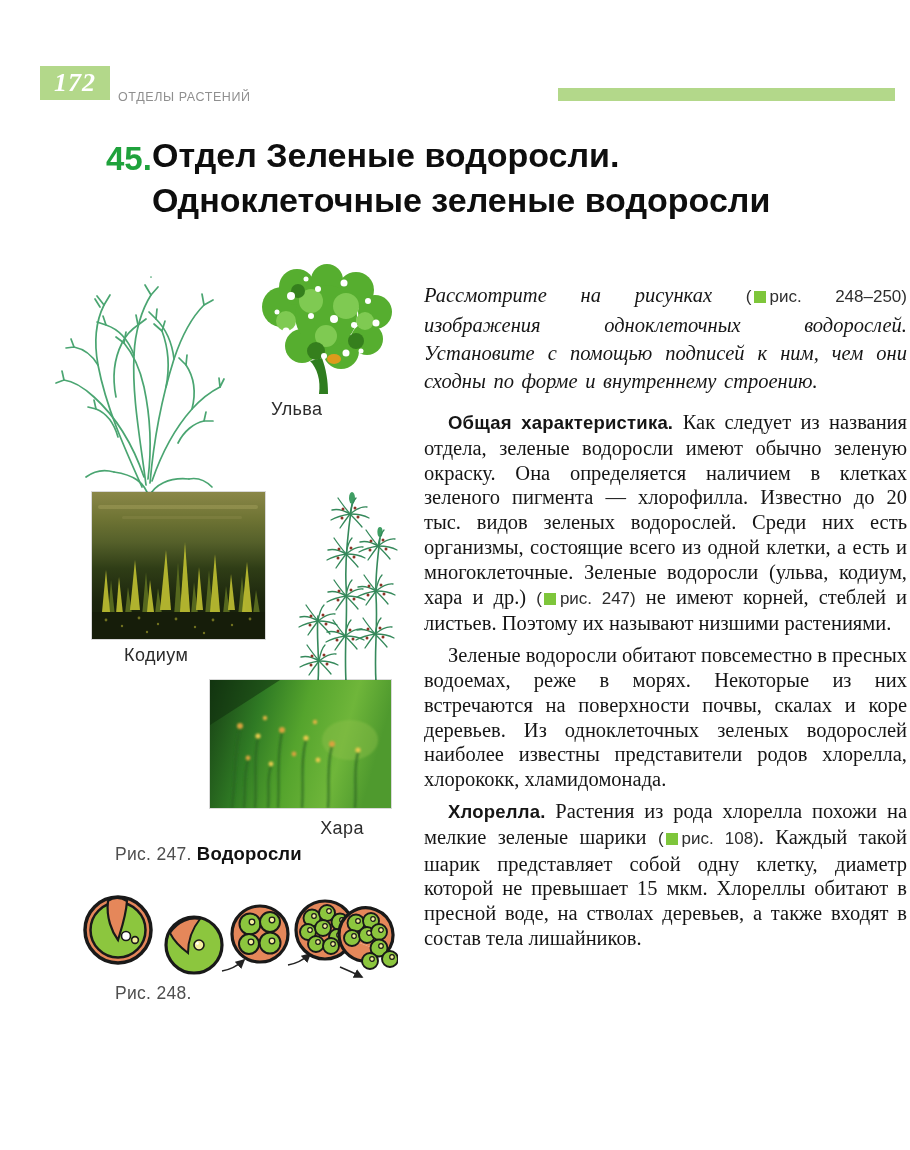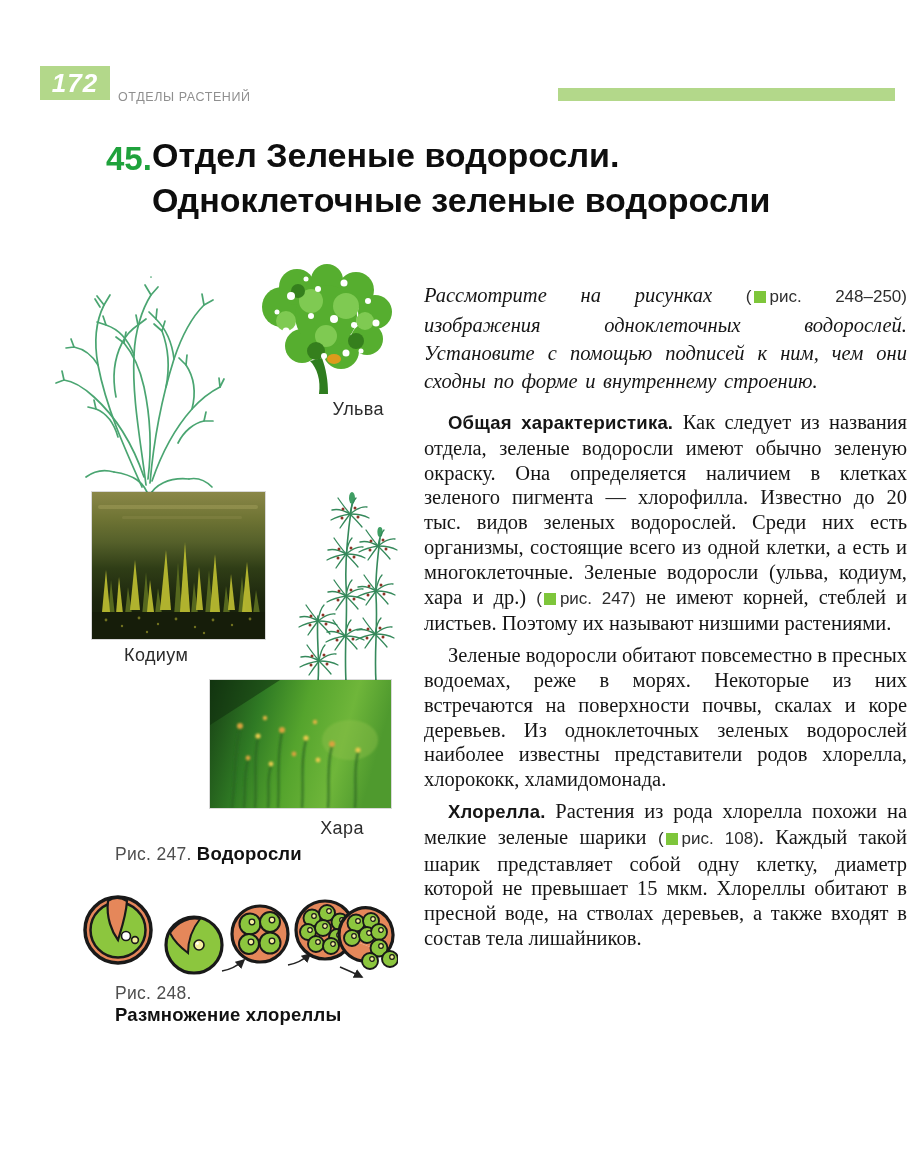--- a/index.html
+++ b/index.html
@@ -2,21 +2,21 @@
 <html><head>
 <meta charset="utf-8">
 <style>
   html,body{margin:0;padding:0;background:#ffffff;}
   .page{position:relative;width:910px;height:1150px;background:#ffffff;overflow:hidden;
         font-family:"Liberation Serif",serif;color:#151515;}
 
   
   .pagenum-block{position:absolute;left:40px;top:66px;width:70px;height:34px;background:#b3d88a;
         display:flex;align-items:center;justify-content:center;}
-  .pagenum-block span{font-family:Liberation Sans, sans-serif;font-weight:bold;font-style:italic;
+  .pagenum-block span{font-family:Liberation Serif, serif;font-weight:bold;font-style:italic;
         font-size:26px;color:#ffffff;letter-spacing:1px;}
   .section-label{position:absolute;left:118px;top:90px;font-family:"Liberation Sans",sans-serif;
         font-size:12.5px;color:#8f8f8f;letter-spacing:0.6px;}
   .header-bar{position:absolute;left:558px;top:88px;width:337px;height:13px;background:#b3d88a;}
 
   
   .lesson-num{position:absolute;left:106px;top:140px;font-family:Liberation Sans, sans-serif;
         font-weight:bold;font-size:33px;color:#1fa23c;}
   h1.lesson-heading{position:absolute;left:152px;top:133px;margin:0;width:750px;
         font-family:"Liberation Sans",sans-serif;font-weight:bold;font-size:34px;line-height:45px;color:#0e0e0e;}
@@ -129,21 +129,21 @@
       <circle cx="79" cy="59" r="4"></circle>
         <circle cx="99" cy="65" r="3"></circle>
         <circle cx="31" cy="71" r="3.5"></circle>
       <circle cx="69" cy="96" r="3"></circle>
         <circle cx="91" cy="93" r="3.5"></circle>
         <circle cx="51" cy="19" r="2.5"></circle>
       <circle cx="106" cy="91" r="2.5"></circle>
         <circle cx="22" cy="52" r="2.5"></circle>
     </g>
   </svg>
-  <div class="fig-label" style="left:264px;top:399px;width:120px;text-align:right;">Ульва</div>
+  <div class="fig-label" style="left:271px;top:399px;width:120px;text-align:left;">Ульва</div>
 
   <svg class="fig photo" style="left:92px;top:492px" width="173" height="147" viewBox="0 0 173 147">
     <defs>
       <linearGradient id="cgrad" x1="0" y1="0" x2="0" y2="1">
         <stop offset="0" stop-color="#8a8748"></stop>
           <stop offset="0.18" stop-color="#6f7434"></stop>
         <stop offset="0.34" stop-color="#55602a"></stop>
           <stop offset="0.52" stop-color="#2f3d16"></stop>
         <stop offset="0.75" stop-color="#1b250d"></stop>
           <stop offset="1" stop-color="#141c09"></stop>
@@ -362,21 +362,20 @@
           <circle cx="15" cy="-5" r="2.3"></circle>
         <circle cx="15" cy="11" r="2.3"></circle>
           <circle cx="26" cy="22" r="2.3"></circle>
           <circle cx="6" cy="24" r="2.3"></circle>
       </g>
     </g>
   </svg>
 
   <div class="fig-caption" style="left:115px;top:983px;">
     <span>Рис. 248.</span><br>
-    <b>Размножение хлореллы</b>
   </div>
 
   <div class="text-col">
     <p class="intro"><span>Рассмотрите на рисунках</span>
       <span class="ref"><span>(</span><span class="sq"></span><span>рис. 248–250</span><span>)</span></span>
       <span>изображения одноклеточных водорослей. Установите с помощью подписей к ним, чем они сходны по форме и внутреннему строению.</span></p>
 
     <p class="para"><b class="lead">Общая характеристика.</b>
       <span>Как следует из названия отдела, зеленые водоросли имеют обычно зеленую окраску. Она определяется наличием в клетках зеленого пигмента — хлорофилла. Известно до 20 тыс. видов зеленых водорослей. Среди них есть организмы, состоящие всего из одной клетки, а есть и многоклеточные. Зеленые водоросли (ульва, кодиум, хара и др.)</span>
       <span class="ref"><span>(</span><span class="sq"></span><span>рис. 247</span><span>)</span></span>

